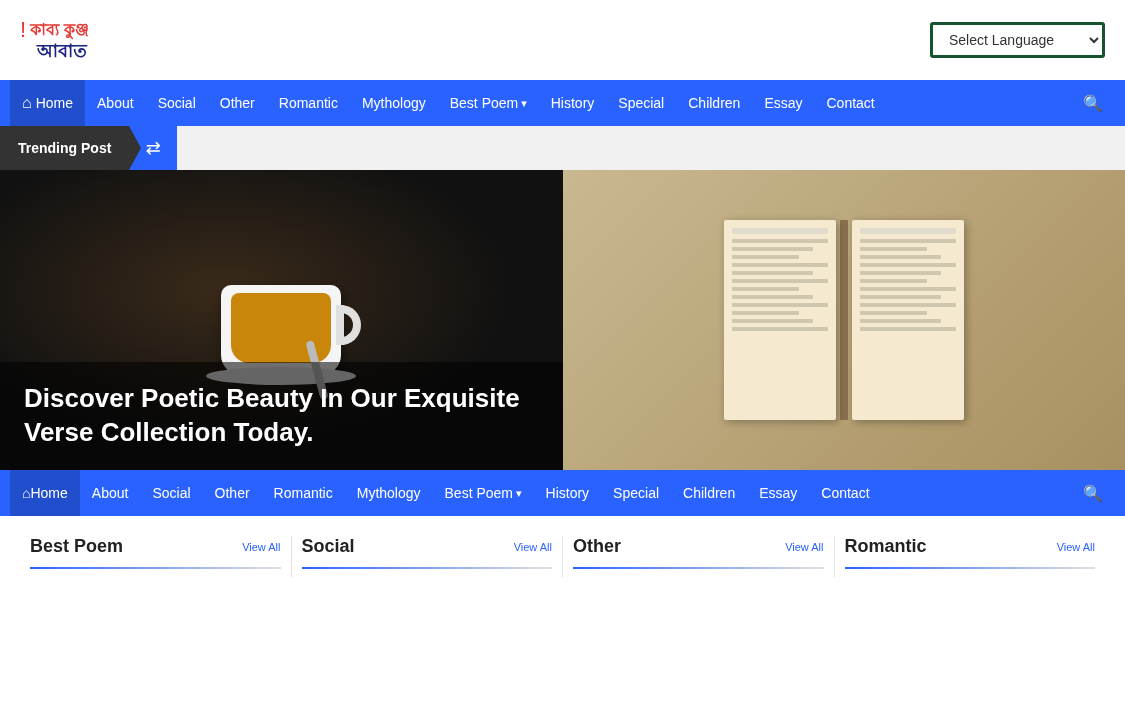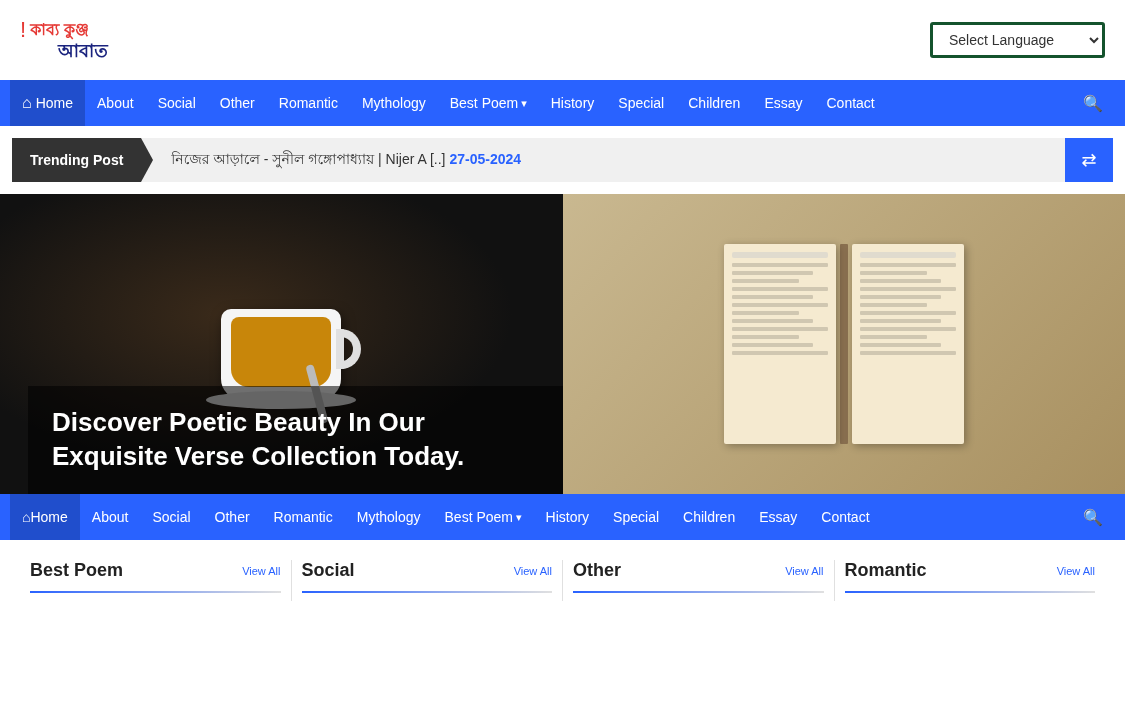--- a/index.html
+++ b/index.html
@@ -72,21 +72,21 @@
       font-size: 11px;
       margin-left: 3px;
     }
 
     
     .trending-bar {
       display: flex;
       align-items: center;
       background: #f0f0f0;
       height: 44px;
-      margin: 12px;
+      margin: 0;
     }
     .trending-label {
       background: #333;
       color: #fff;
       font-size: 14px;
       font-weight: bold;
       padding: 0 18px;
       height: 44px;
       display: flex;
       align-items: center;
@@ -262,21 +262,20 @@
     }
 
     
     .hero-overlay {
       position: absolute;
       bottom: 0;
       left: 0;
       right: 50%;
       background: rgba(0,0,0,0.55);
       padding: 20px 24px;
-      margin-left: 28px;
     }
     .hero-title {
       color: #fff;
       font-size: 26px;
       font-weight: bold;
       line-height: 1.3;
     }
 
     
     .navbar-sticky {
@@ -347,21 +346,21 @@
   </style>
 </head>
 <body>
 
 <div class="header">
   <div class="logo-area">
     <div style="display:flex; align-items:center;">
       <span class="logo-icon">!</span>
       <span style="font-size:16px; font-weight:bold; color:#e53935;">কাব্য কুঞ্জ</span>
     </div>
-    <div style="font-size:18px; font-weight:bold; color:#1a237e; margin-left:38px;">আবাত</div>
+    <div style="font-size:18px; font-weight:bold; color:#1a237e; margin-left:17px;">আবাত</div>
   </div>
   <select class="language-select">
     <option>Select Language</option>
     <option>English</option>
     <option>Bengali</option>
     <option>Hindi</option>
   </select>
 </div>
 
 <nav class="navbar">
@@ -383,24 +382,20 @@
   <a href="#">Children</a>
   <a href="#">Essay</a>
   <a href="#">Contact</a>
   <span class="search-btn">🔍</span>
 </nav>
 
 <div class="trending-bar">
   <div class="trending-label">
     <span>Trending Post</span>
   </div>
-  <div class="trending-text">
-    <span>নিজের আড়ালে - সুনীল গঙ্গোপাধ্যায় | Nijer A [..]</span>
-    <span class="trending-date">27-05-2024</span>
-  </div>
   <button class="trending-shuffle">⇄</button>
 </div>
 
 <div class="hero">
   <div class="hero-bg">
 
     <div class="hero-left">
       <div class="coffee-cup-area">
         <div style="position:relative; margin-top: 20px;">
           <div class="cup-outer">

